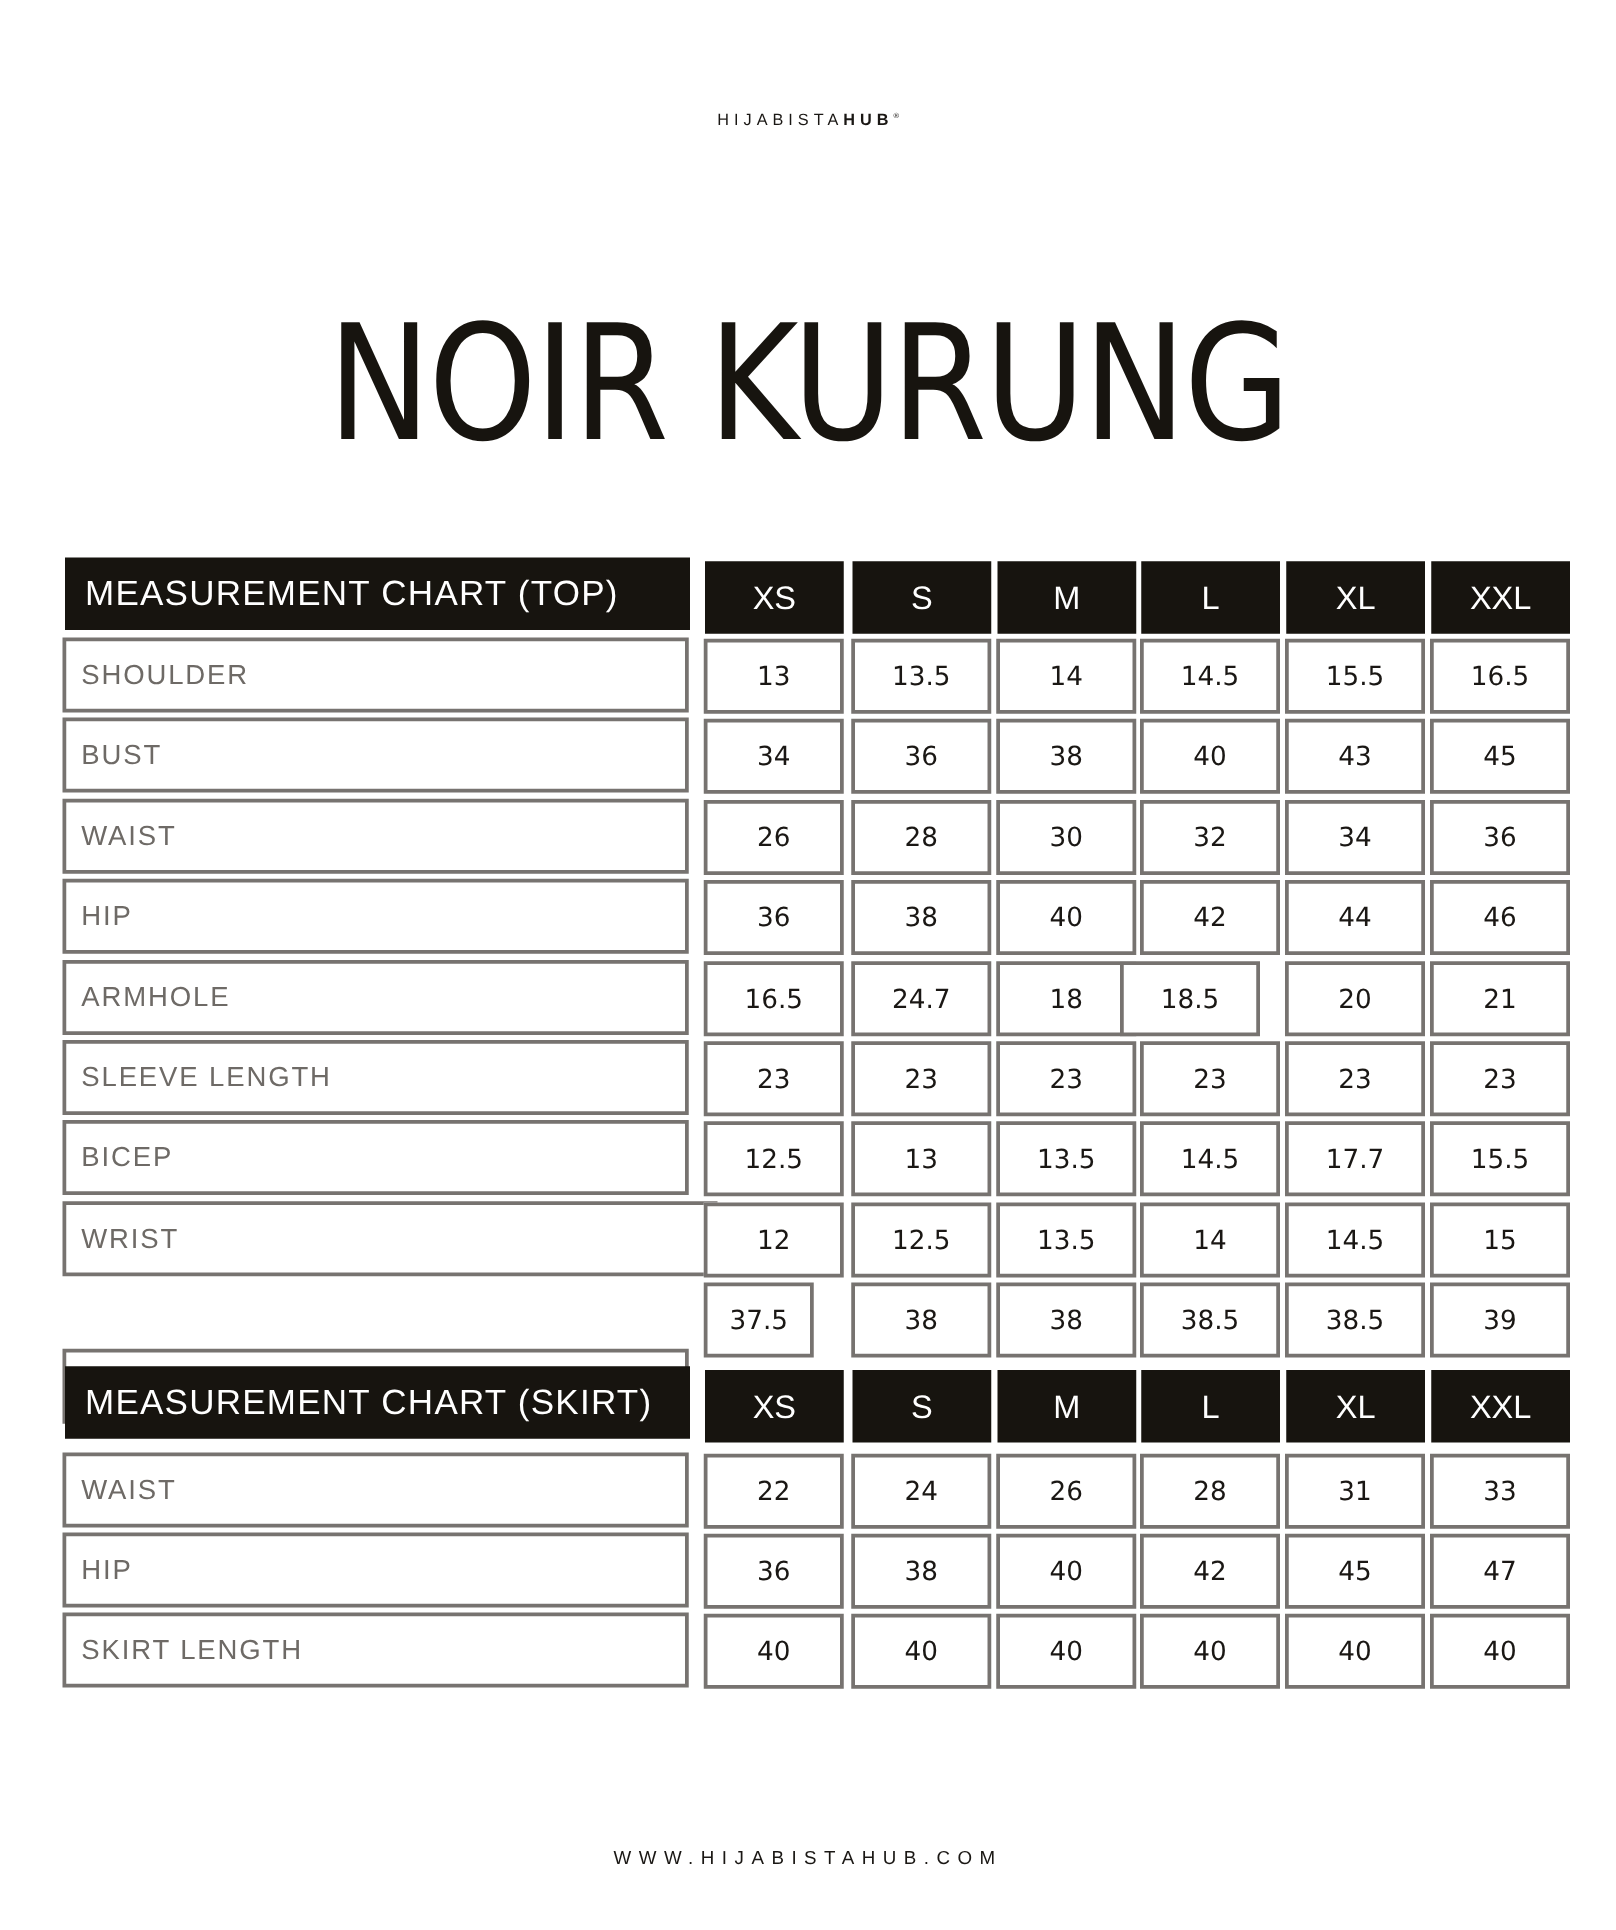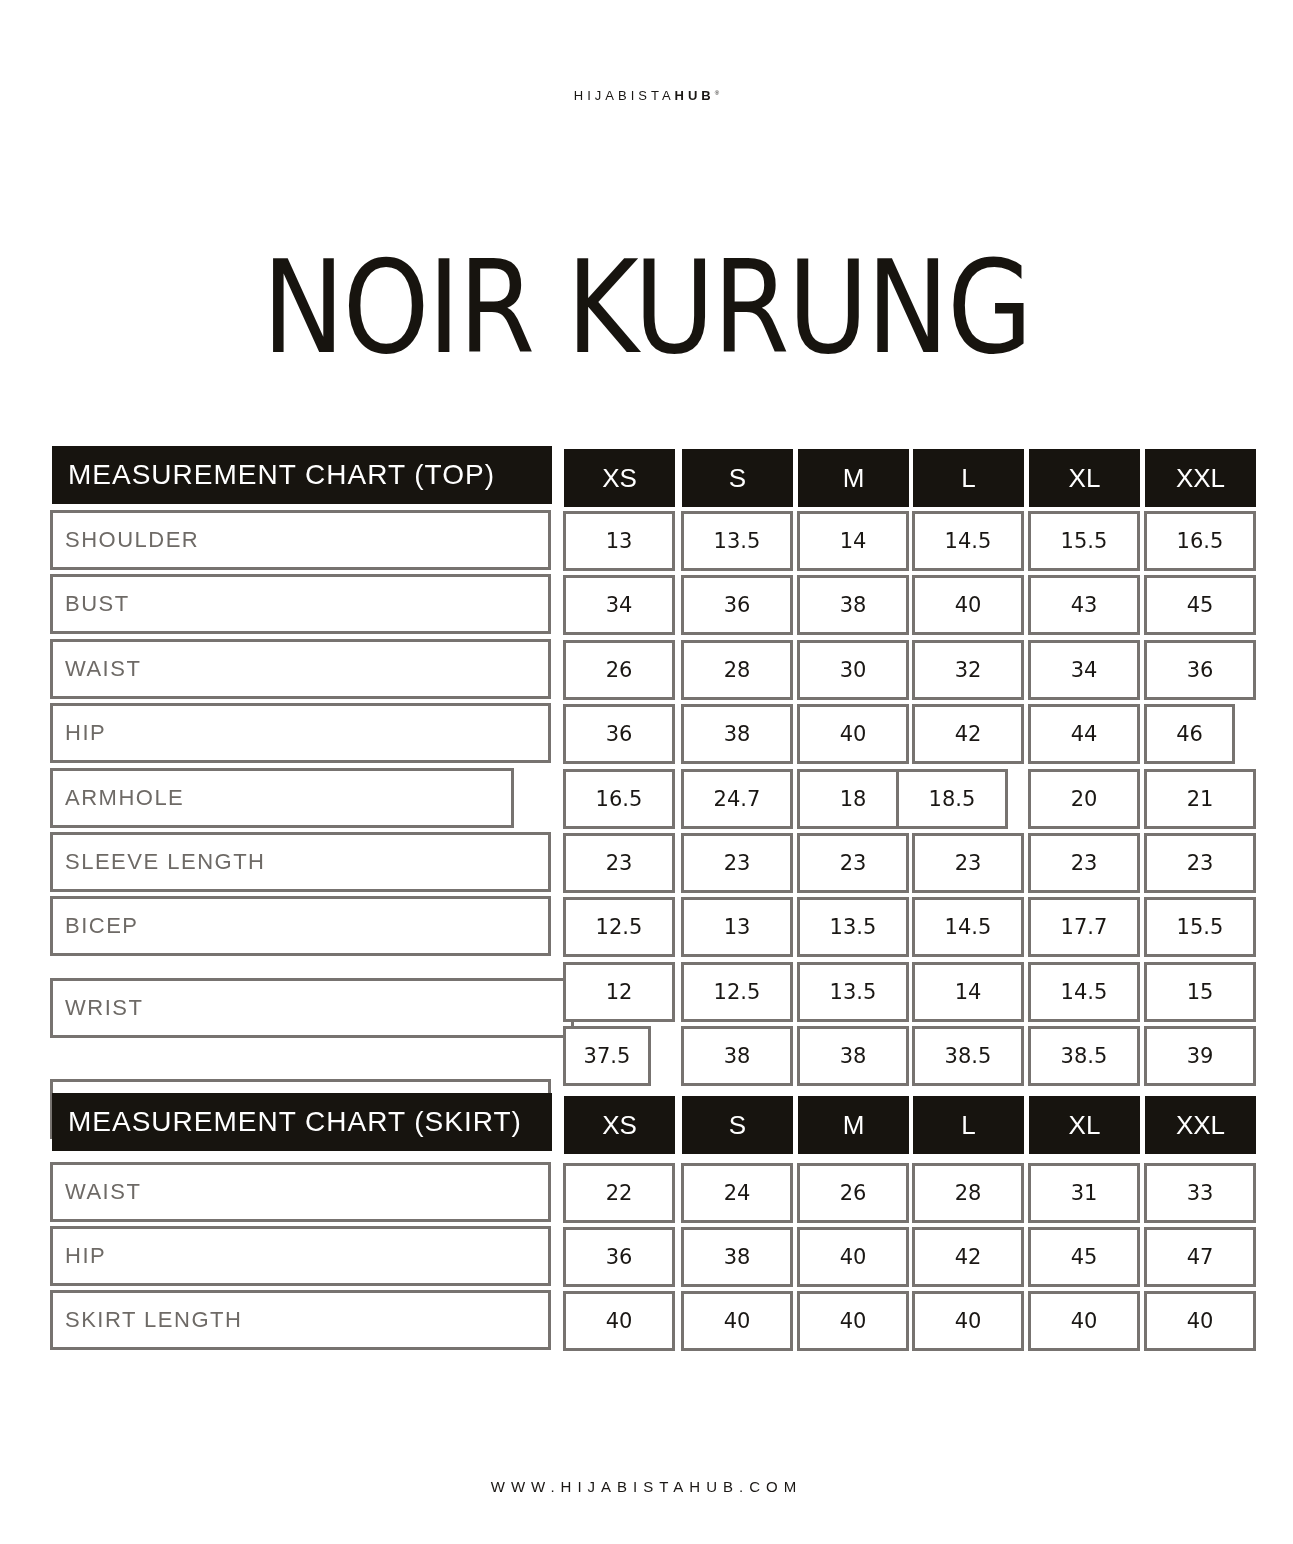--- a/index.html
+++ b/index.html
@@ -51,43 +51,43 @@
     <div class="cell val" style="left: 797px; top: 639.8px; width: 112px; height: 60px;">30</div>
     <div class="cell val" style="left: 912px; top: 639.8px; width: 112px; height: 60px;">32</div>
     <div class="cell val" style="left: 1028px; top: 639.8px; width: 112px; height: 60px;">34</div>
     <div class="cell val" style="left: 1144px; top: 639.8px; width: 112px; height: 60px;">36</div>
     <div class="cell lbl" style="left: 50px; top: 703.2px; width: 501px; height: 60px;">HIP</div>
     <div class="cell val" style="left: 563px; top: 704.2px; width: 112px; height: 60px;">36</div>
     <div class="cell val" style="left: 681px; top: 704.2px; width: 112px; height: 60px;">38</div>
     <div class="cell val" style="left: 797px; top: 704.2px; width: 112px; height: 60px;">40</div>
     <div class="cell val" style="left: 912px; top: 704.2px; width: 112px; height: 60px;">42</div>
     <div class="cell val" style="left: 1028px; top: 704.2px; width: 112px; height: 60px;">44</div>
-    <div class="cell val" style="left: 1144px; top: 704.2px; width: 91px; height: 60px;">46</div>
-    <div class="cell lbl" style="left: 50px; top: 767.6px; width: 464px; height: 60px;">ARMHOLE</div>
+    <div class="cell val" style="left: 1144px; top: 704.2px; width: 112px; height: 60px;">46</div>
+    <div class="cell lbl" style="left: 50px; top: 767.6px; width: 501px; height: 60px;">ARMHOLE</div>
     <div class="cell val" style="left: 563px; top: 768.6px; width: 112px; height: 60px;">16.5</div>
     <div class="cell val" style="left: 681px; top: 768.6px; width: 112px; height: 60px;">24.7</div>
     <div class="cell val" style="left: 797px; top: 768.6px; width: 112px; height: 60px;">18</div>
     <div class="cell val" style="left: 896px; top: 768.6px; width: 112px; height: 60px;">18.5</div>
     <div class="cell val" style="left: 1028px; top: 768.6px; width: 112px; height: 60px;">20</div>
     <div class="cell val" style="left: 1144px; top: 768.6px; width: 112px; height: 60px;">21</div>
     <div class="cell lbl" style="left: 50px; top: 832px; width: 501px; height: 60px;">SLEEVE LENGTH</div>
     <div class="cell val" style="left: 563px; top: 833px; width: 112px; height: 60px;">23</div>
     <div class="cell val" style="left: 681px; top: 833px; width: 112px; height: 60px;">23</div>
     <div class="cell val" style="left: 797px; top: 833px; width: 112px; height: 60px;">23</div>
     <div class="cell val" style="left: 912px; top: 833px; width: 112px; height: 60px;">23</div>
     <div class="cell val" style="left: 1028px; top: 833px; width: 112px; height: 60px;">23</div>
     <div class="cell val" style="left: 1144px; top: 833px; width: 112px; height: 60px;">23</div>
     <div class="cell lbl" style="left: 50px; top: 896.4px; width: 501px; height: 60px;">BICEP</div>
     <div class="cell val" style="left: 563px; top: 897.4px; width: 112px; height: 60px;">12.5</div>
     <div class="cell val" style="left: 681px; top: 897.4px; width: 112px; height: 60px;">13</div>
     <div class="cell val" style="left: 797px; top: 897.4px; width: 112px; height: 60px;">13.5</div>
     <div class="cell val" style="left: 912px; top: 897.4px; width: 112px; height: 60px;">14.5</div>
     <div class="cell val" style="left: 1028px; top: 897.4px; width: 112px; height: 60px;">17.7</div>
     <div class="cell val" style="left: 1144px; top: 897.4px; width: 112px; height: 60px;">15.5</div>
-    <div class="cell lbl" style="left: 50px; top: 960.8px; width: 524px; height: 60px; margin-top: 17px;">WRIST</div>
+    <div class="cell lbl" style="left: 50px; top: 960.8px; width: 524px; height: 60px;">WRIST</div>
     <div class="cell val" style="left: 563px; top: 961.8px; width: 112px; height: 60px;">12</div>
     <div class="cell val" style="left: 681px; top: 961.8px; width: 112px; height: 60px;">12.5</div>
     <div class="cell val" style="left: 797px; top: 961.8px; width: 112px; height: 60px;">13.5</div>
     <div class="cell val" style="left: 912px; top: 961.8px; width: 112px; height: 60px;">14</div>
     <div class="cell val" style="left: 1028px; top: 961.8px; width: 112px; height: 60px;">14.5</div>
     <div class="cell val" style="left: 1144px; top: 961.8px; width: 112px; height: 60px;">15</div>
     <div class="cell lbl" style="left: 50px; top: 1079px; width: 501px; height: 60px;">TOP LENGHT</div>
     <div class="cell val" style="left: 563px; top: 1026.2px; width: 88px; height: 60px;">37.5</div>
     <div class="cell val" style="left: 681px; top: 1026.2px; width: 112px; height: 60px;">38</div>
     <div class="cell val" style="left: 797px; top: 1026.2px; width: 112px; height: 60px;">38</div>

